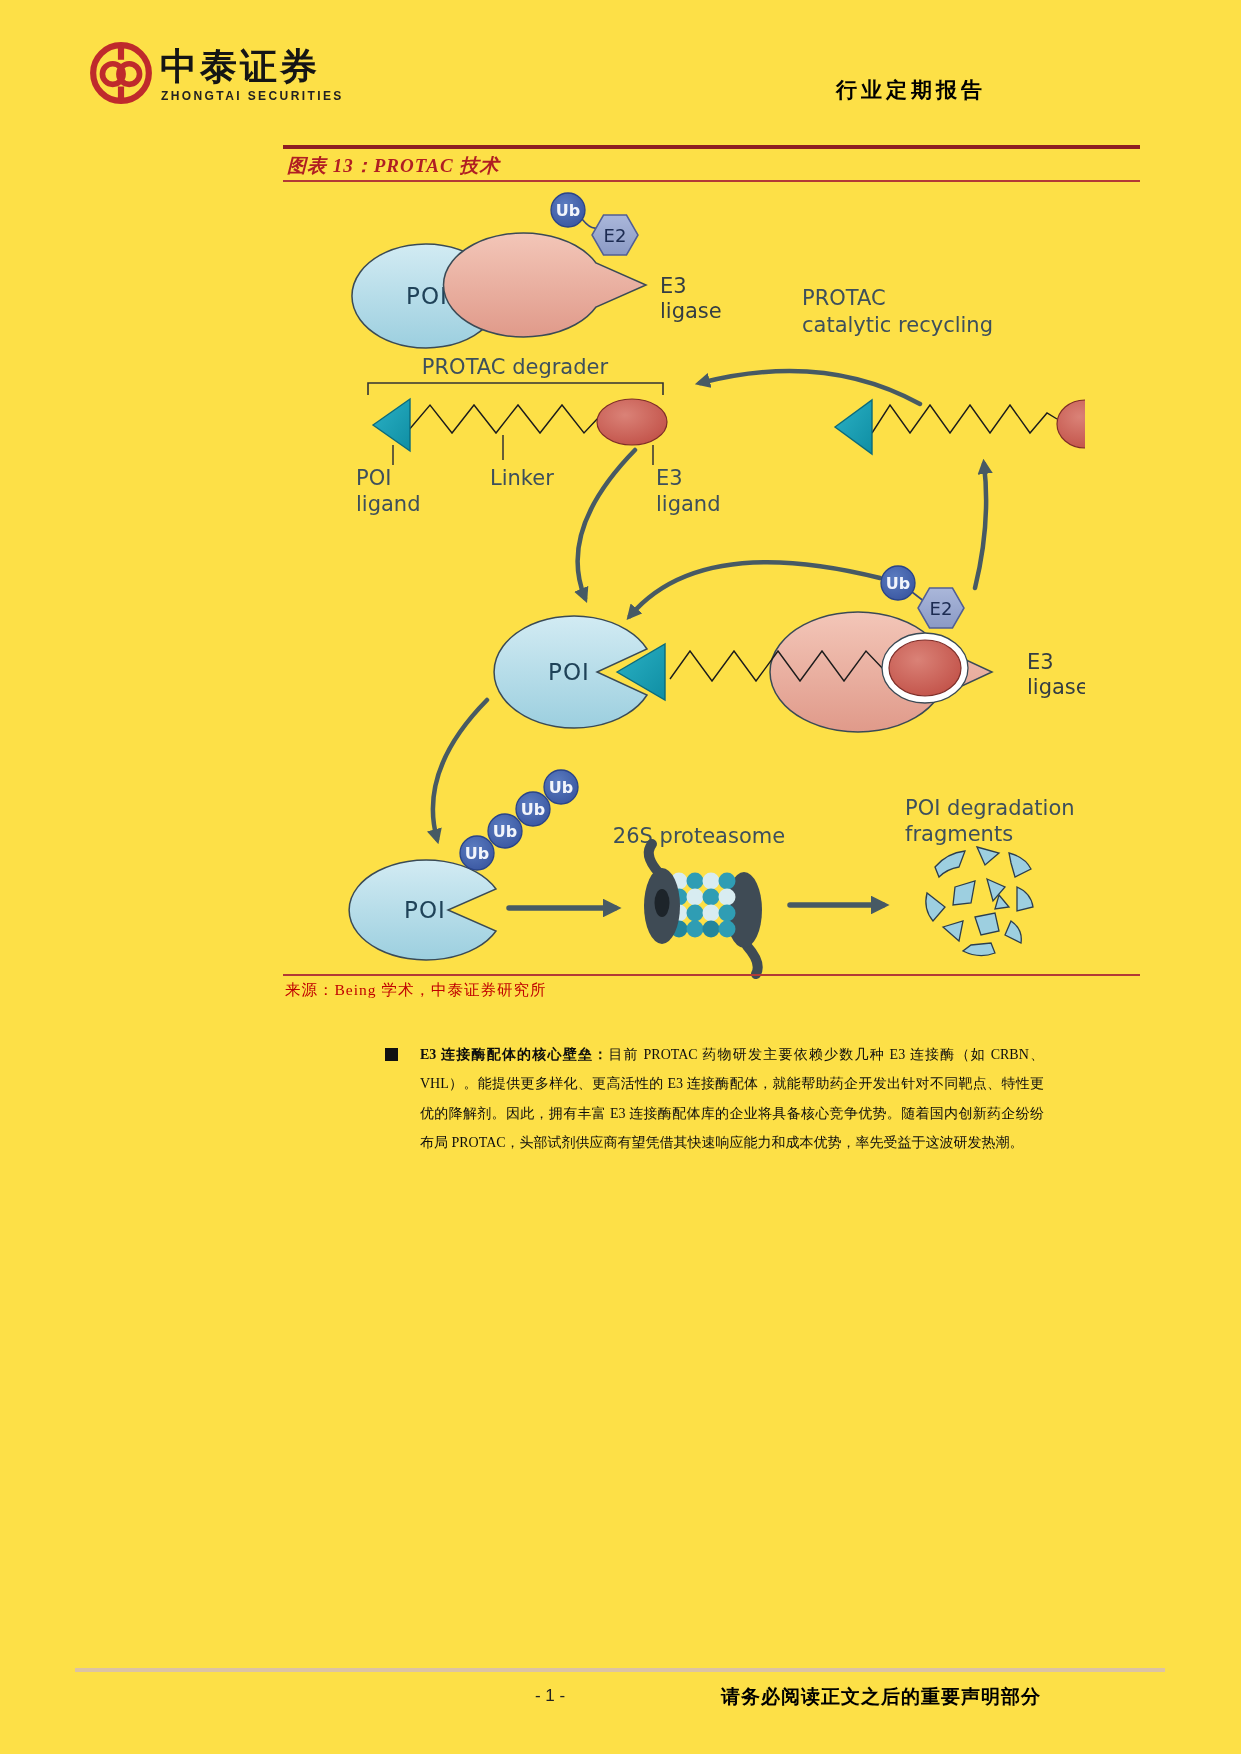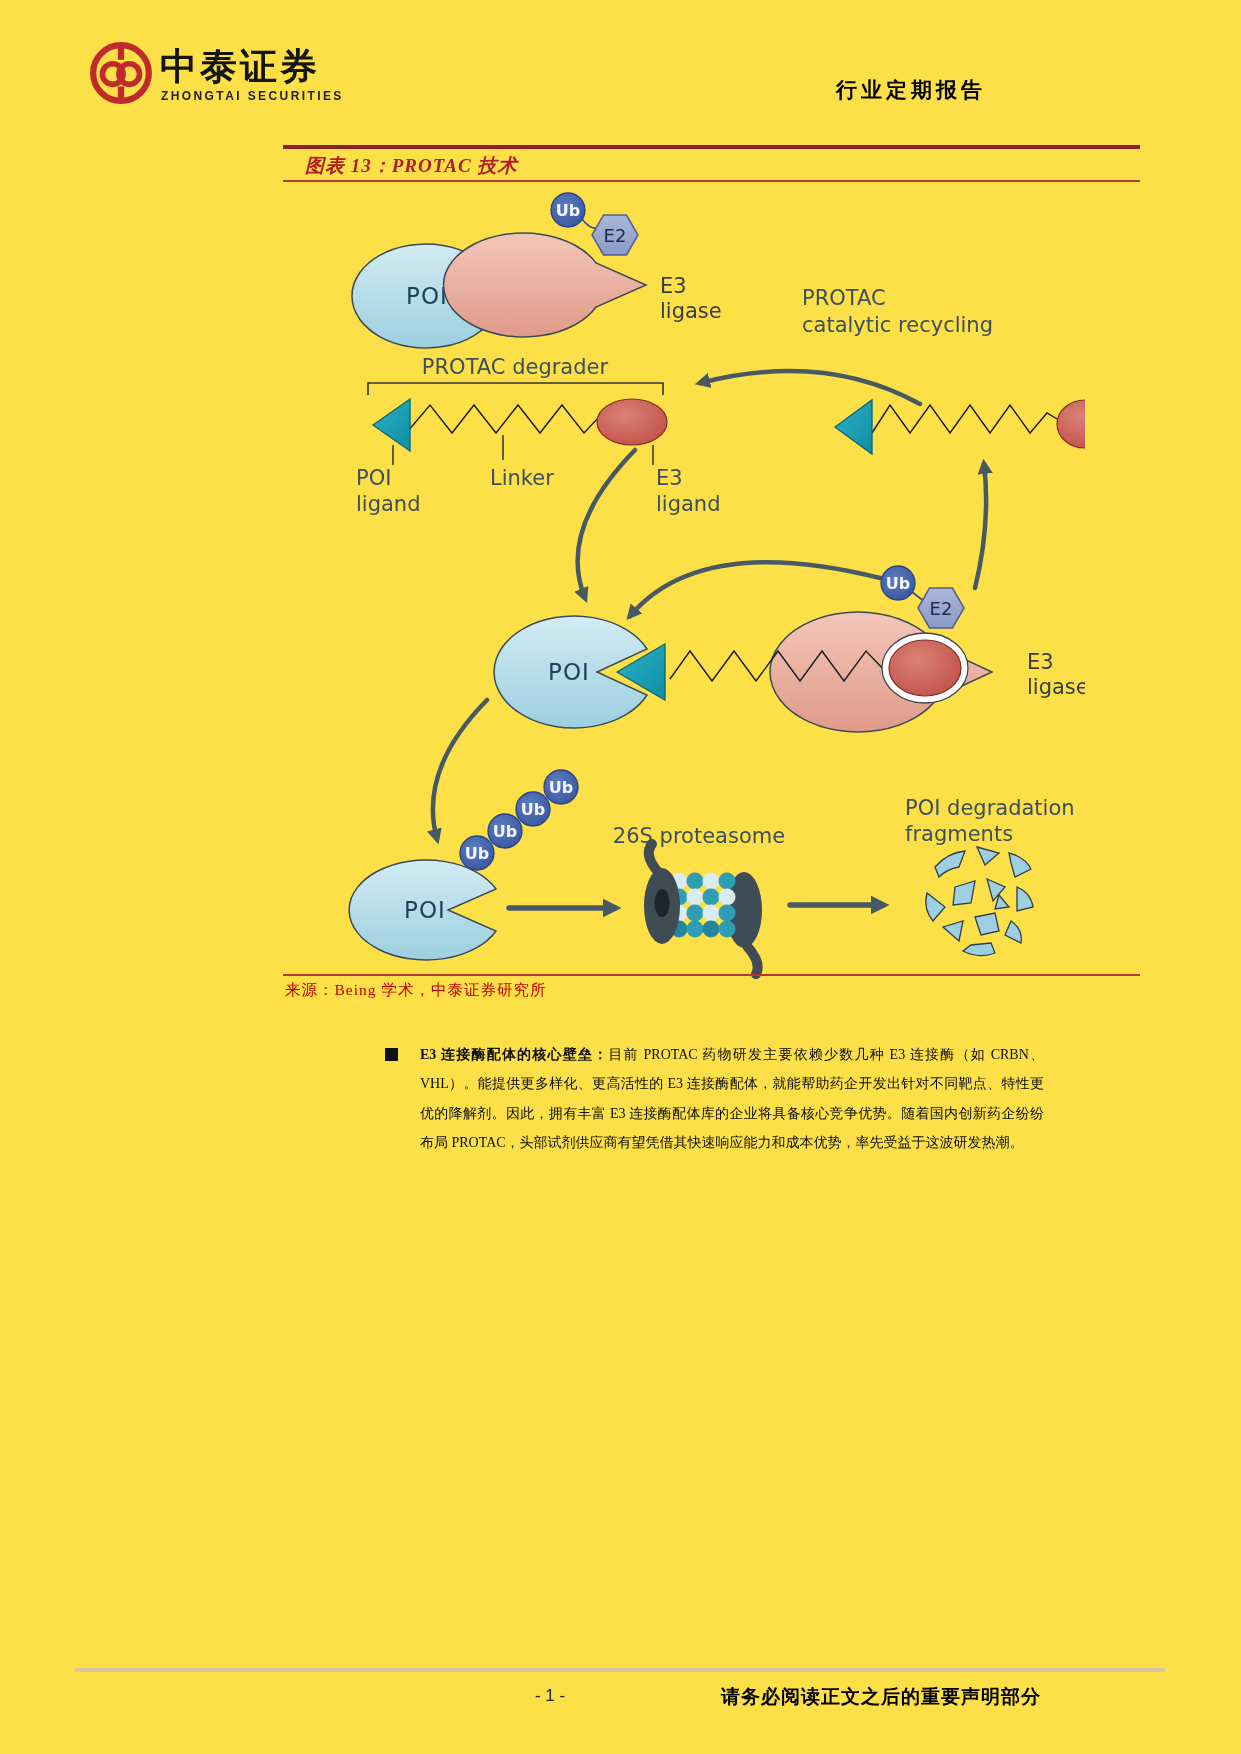--- a/index.html
+++ b/index.html
@@ -49,21 +49,21 @@
       <circle cx="24" cy="34" r="10" fill="none" stroke="#bf2a2c" stroke-width="5.5"></circle>
       <circle cx="40" cy="34" r="10" fill="none" stroke="#bf2a2c" stroke-width="5.5"></circle>
     </svg>
   </div>
   <div class="abs logo-cn" style="left:160px;top:42px;">中泰证券</div>
   <div class="abs logo-en" style="left:161px;top:87px;">ZHONGTAI SECURITIES</div>
   <div class="abs report-type" style="left:836px;top:76px;text-align:center;">行业定期报告</div>
 
   <div class="abs rule-thick" style="left:283px;top:145px;width:857px;"></div>
 
-  <div class="abs fig-title" style="left:287px;top:153px;margin-left:18px;">图表 13：PROTAC 技术</div>
+  <div class="abs fig-title" style="left:287px;top:153px;">图表 13：PROTAC 技术</div>
   <div class="abs rule-thin" style="left:283px;top:180px;width:857px;"></div>
 
   <svg class="abs" style="left:285px;top:155px;" width="800" height="880" viewBox="0 0 800 880">
     <defs>
       <linearGradient id="gPOI" x1="0" y1="0" x2="0" y2="1">
         <stop offset="0" stop-color="#d2ebf3"></stop>
           <stop offset="1" stop-color="#9ccfdf"></stop>
       </linearGradient>
       <linearGradient id="gE3" x1="0" y1="0" x2="0" y2="1">
         <stop offset="0" stop-color="#f3c6b8"></stop>

